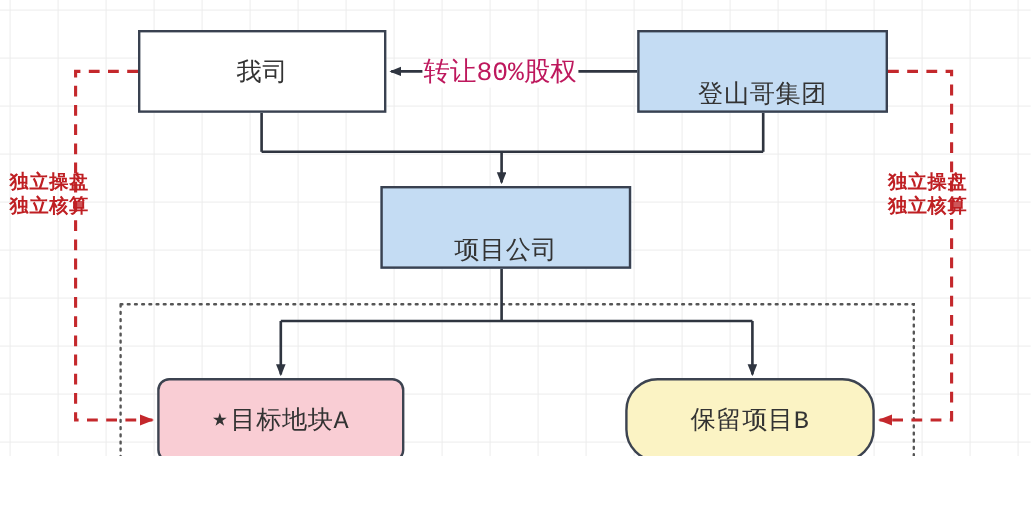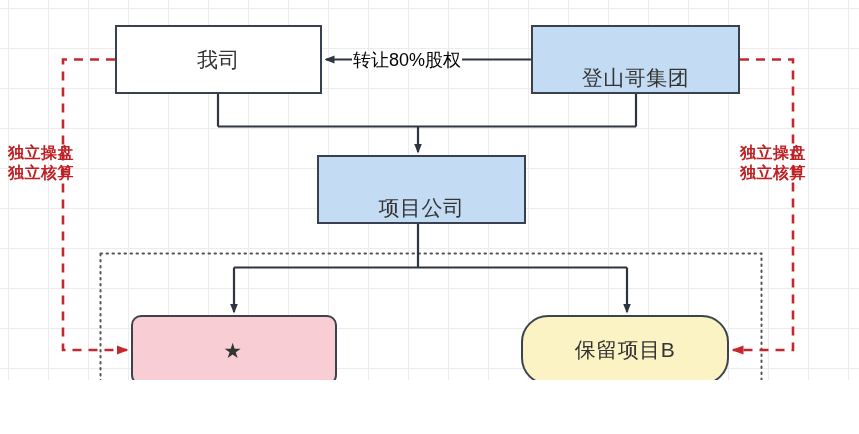--- a/index.html
+++ b/index.html
@@ -11,21 +11,21 @@
     position: relative;
     width: 859px;
     height: 380px;
     overflow: hidden;
     background-color: #ffffff;
     background-image:
       linear-gradient(to right, #ececec 1px, transparent 1px),
       linear-gradient(to bottom, #ececec 1px, transparent 1px);
     background-size: 40px 40px;
     background-position: 8px 8px;
-    font-family: Liberation Sans, sans-serif;
+    font-family: Liberation Mono, monospace;
   }
   #wires {
     position: absolute;
     left: 0;
     top: 0;
     width: 859px;
     height: 434px;
     pointer-events: none;
   }
   .node {
@@ -46,22 +46,22 @@
     border: 2px solid #3c4350;
     border-radius: 10px;
   }
   .n-white  { background: #ffffff; }
   .n-blue   { background: #c4dcf3; align-items: flex-end; }
   .n-pink   { background: #f9cdd4; }
   .n-yellow { background: #fbf3c4; border-radius: 27px; }
 
   .edge-label {
     position: absolute;
-    font-size: 18px;
-    color: #000000;
+    font-size: 22px;
+    color: #be185d;
     background: #ffffff;
     padding: 0 1px;
     white-space: nowrap;
     line-height: 1;
   }
   .note {
     position: absolute;
     color: #bf1f23;
     font-weight: bold;
     font-size: 16px;
@@ -123,20 +123,21 @@
   <div class="node node-rect n-blue" style="left:531px; top:25px; width:209px; height:69px;">
     <span>登山哥集团</span>
   </div>
 
   <div class="node node-rect n-blue" style="left:317px; top:155px; width:209px; height:69px;">
     <span>项目公司</span>
   </div>
 
   <div class="node node-round n-pink" style="left:131px; top:315px; width:206px; height:70px;">
     <span class="star">★</span>
+    <span>目标地块A</span>
   </div>
 
   <div class="node node-round n-yellow" style="left:521px; top:315px; width:208px; height:70px;">
     <span>保留项目B</span>
   </div>
 
   <div class="edge-label" style="left:352px; top:51px;">转让80%股权</div>
 
   <div class="note" style="left:8px; top:143px;">
     <span class="note-line">独立操盘</span>

